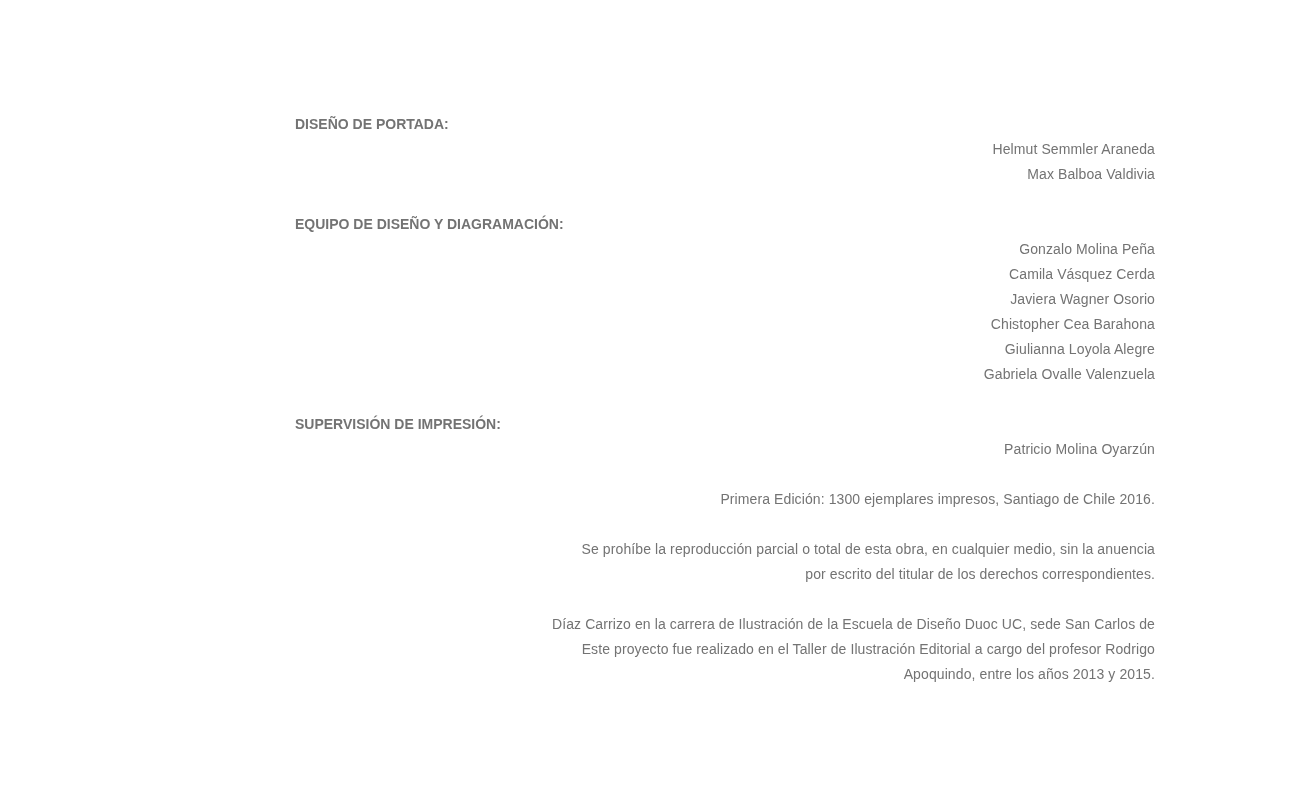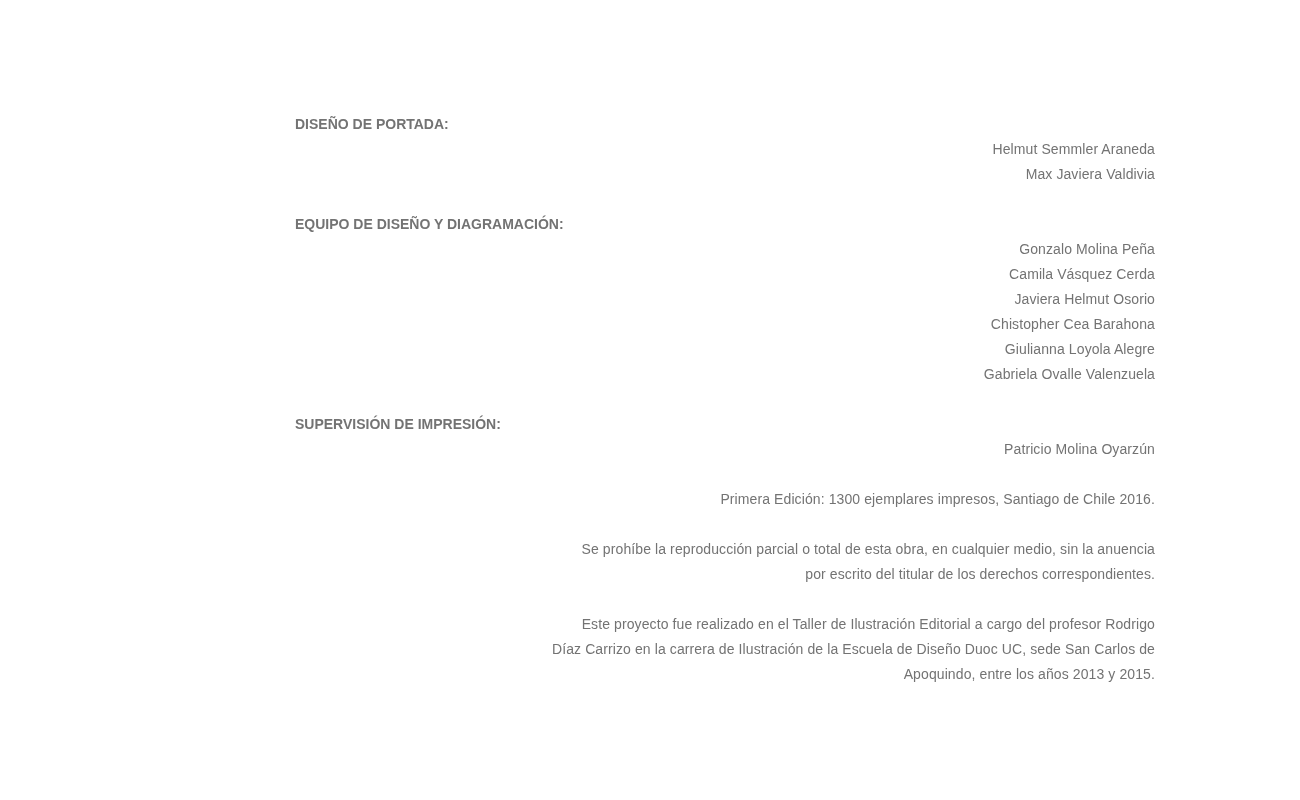--- a/index.html
+++ b/index.html
@@ -37,47 +37,47 @@
   </style>
 </head>
 <body>
 
 <div class="page">
   <div class="content">
 
     <div class="block">
       <span class="heading">DISEÑO DE PORTADA:</span>
       <span class="line">Helmut Semmler Araneda</span>
-      <span class="line">Max Javiera Valdivia</span>
+      <span class="line">Max Balboa Valdivia</span>
     </div>
 
     <div class="block">
       <span class="heading">EQUIPO DE DISEÑO Y DIAGRAMACIÓN:</span>
       <span class="line">Gonzalo Molina Peña</span>
       <span class="line">Camila Vásquez Cerda</span>
-      <span class="line">Javiera Helmut Osorio</span>
+      <span class="line">Javiera Wagner Osorio</span>
       <span class="line">Chistopher Cea Barahona</span>
       <span class="line">Giulianna Loyola Alegre</span>
       <span class="line">Gabriela Ovalle Valenzuela</span>
     </div>
 
     <div class="block">
       <span class="heading">SUPERVISIÓN DE IMPRESIÓN:</span>
       <span class="line">Patricio Molina Oyarzún</span>
     </div>
 
     <div class="block">
       <span class="line">Primera Edición: 1300 ejemplares impresos, Santiago de Chile 2016.</span>
     </div>
 
     <div class="block">
       <span class="line">Se prohíbe la reproducción parcial o total de esta obra, en cualquier medio, sin la anuencia</span>
       <span class="line">por escrito del titular de los derechos correspondientes.</span>
     </div>
 
     <div class="block">
+      <span class="line">Díaz Carrizo en la carrera de Ilustración de la Escuela de Diseño Duoc UC, sede San Carlos de</span>
       <span class="line">Este proyecto fue realizado en el Taller de Ilustración Editorial a cargo del profesor Rodrigo</span>
-      <span class="line">Díaz Carrizo en la carrera de Ilustración de la Escuela de Diseño Duoc UC, sede San Carlos de</span>
       <span class="line">Apoquindo, entre los años 2013 y 2015.</span>
     </div>
 
   </div>
 </div>
 
 </body></html>

